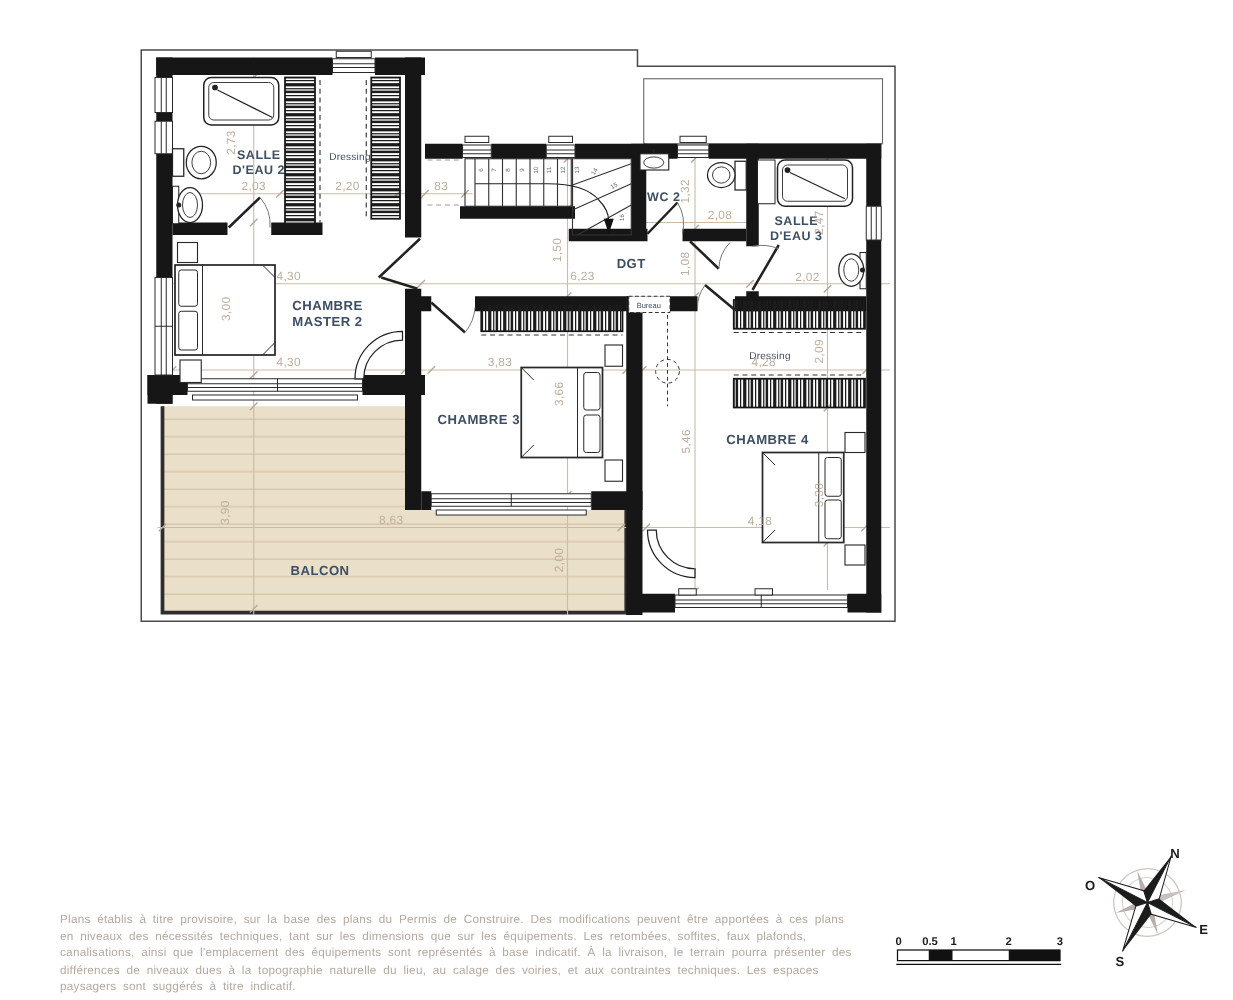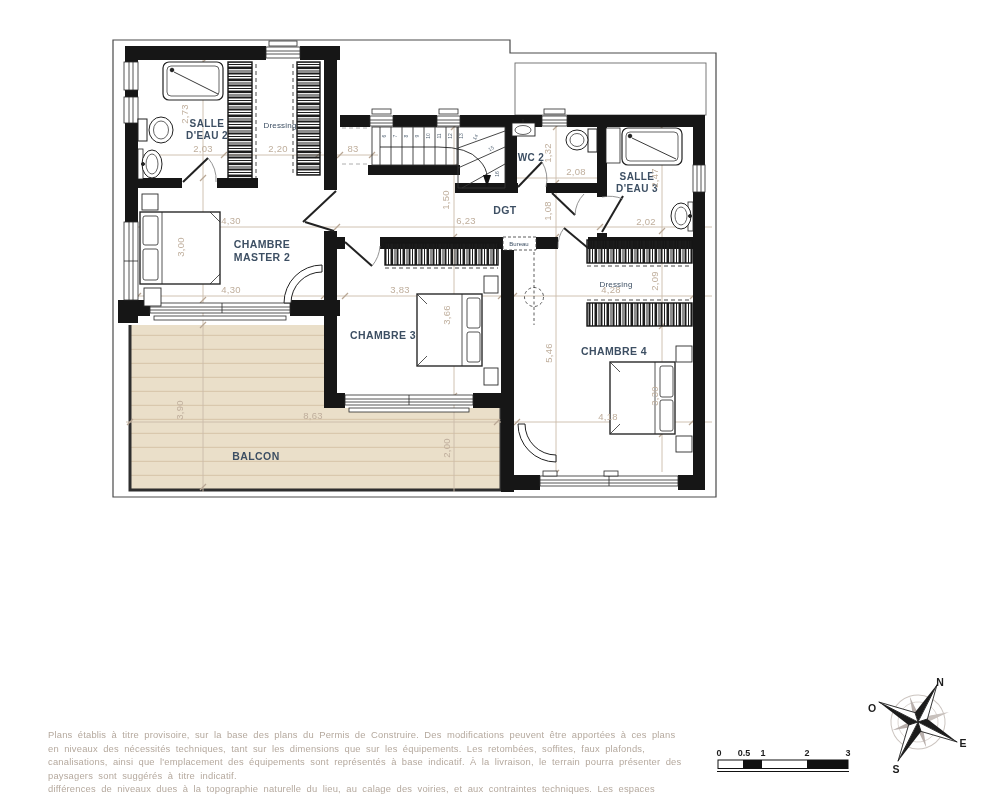--- a/index.html
+++ b/index.html
@@ -458,16 +458,16 @@
     <text class="compass-letter" x="963" y="747">E</text>
     <text class="compass-letter" x="896" y="773">S</text>
     <text class="compass-letter" x="872" y="712">O</text>
   </g>
 </svg>
 
   <div class="footer">
     <div>Plans établis à titre provisoire, sur la base des plans du Permis de Construire. Des modifications peuvent être apportées à ces plans</div>
     <div>en niveaux des nécessités techniques, tant sur les dimensions que sur les équipements. Les retombées, soffites, faux plafonds,</div>
     <div>canalisations, ainsi que l'emplacement des équipements sont représentés à base indicatif. À la livraison, le terrain pourra présenter des</div>
+    <div>différences de niveaux dues à la topographie naturelle du lieu, au calage des voiries, et aux contraintes techniques. Les espaces</div>
     <div>paysagers sont suggérés à titre indicatif.</div>
-    <div>différences de niveaux dues à la topographie naturelle du lieu, au calage des voiries, et aux contraintes techniques. Les espaces</div>
   </div>
 </div>
 
 </body></html>

